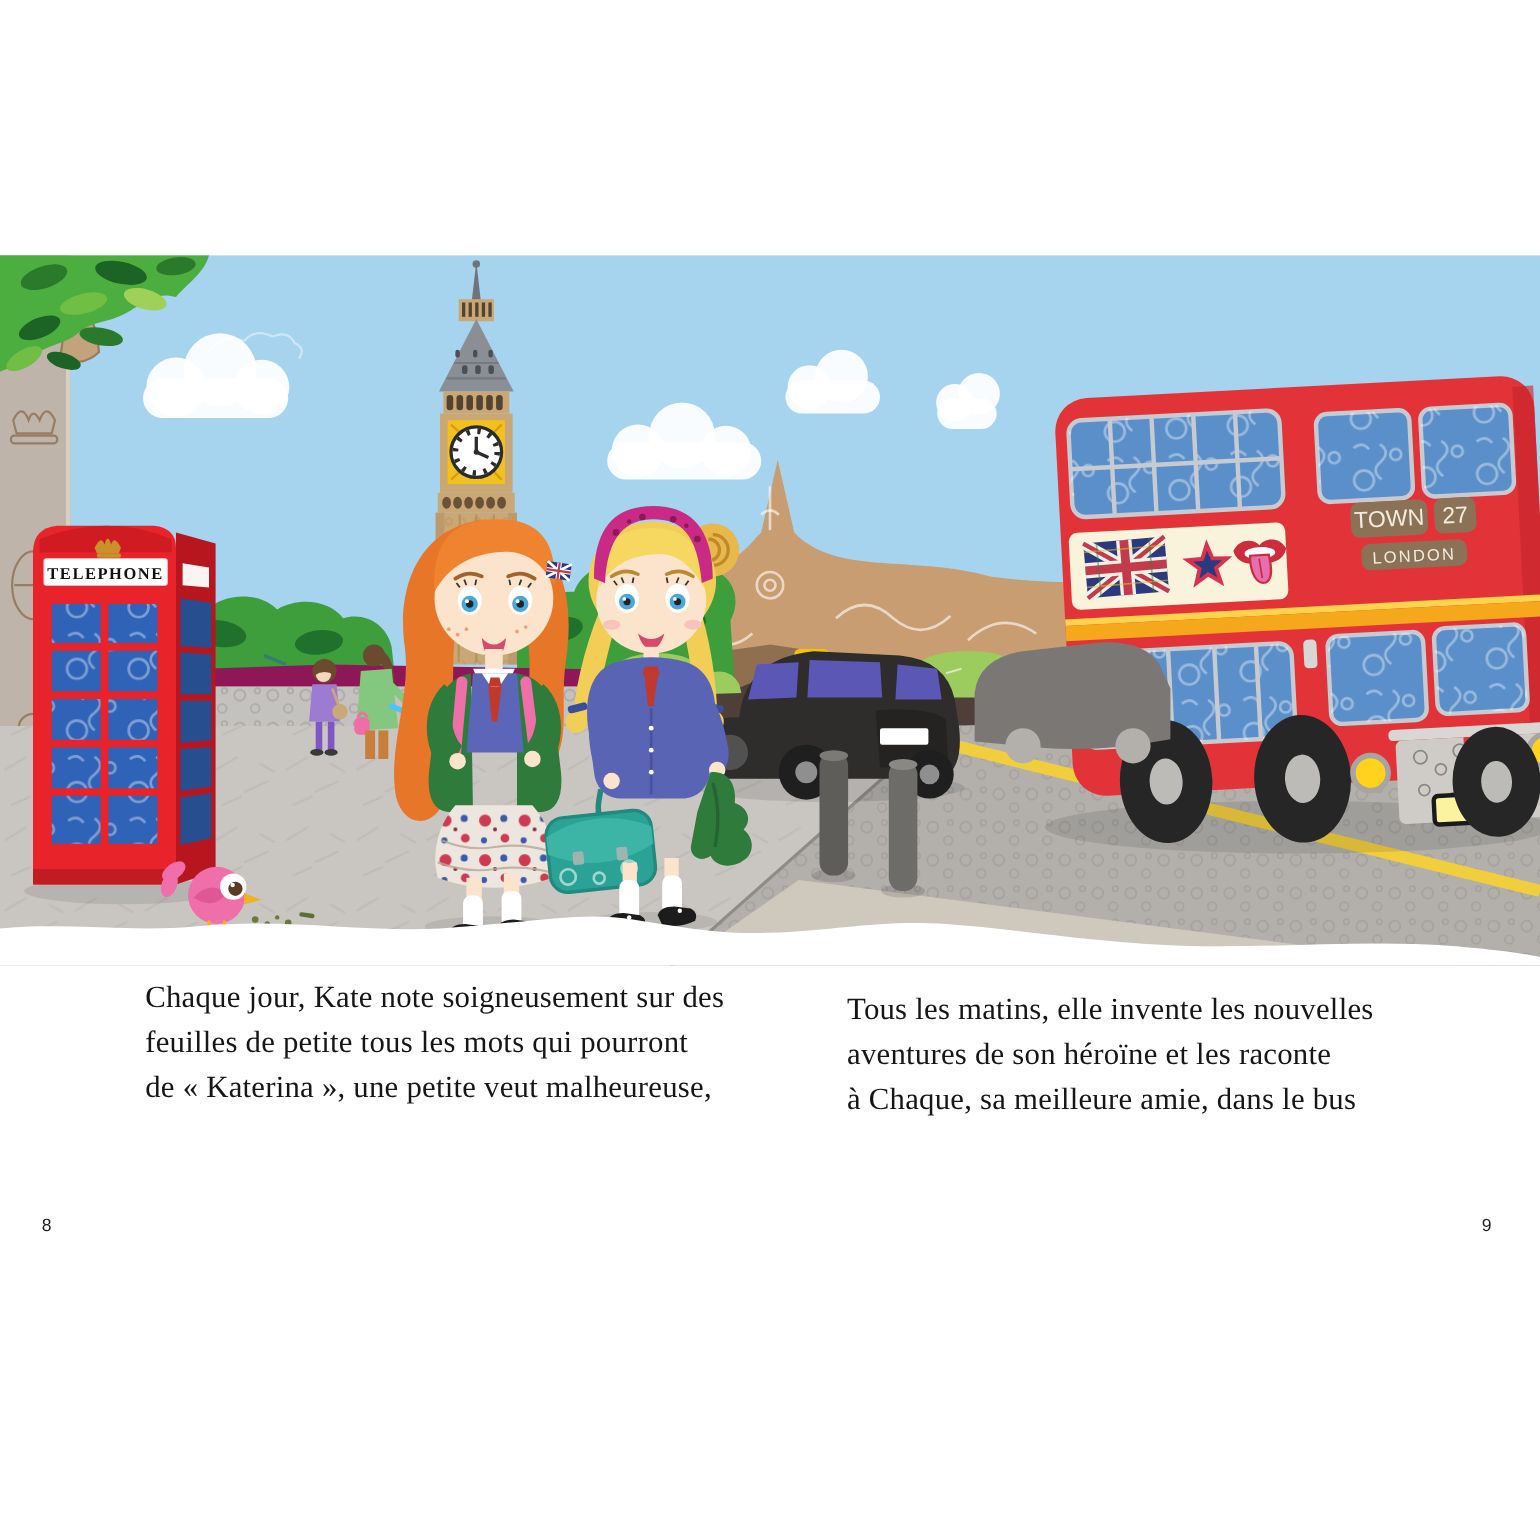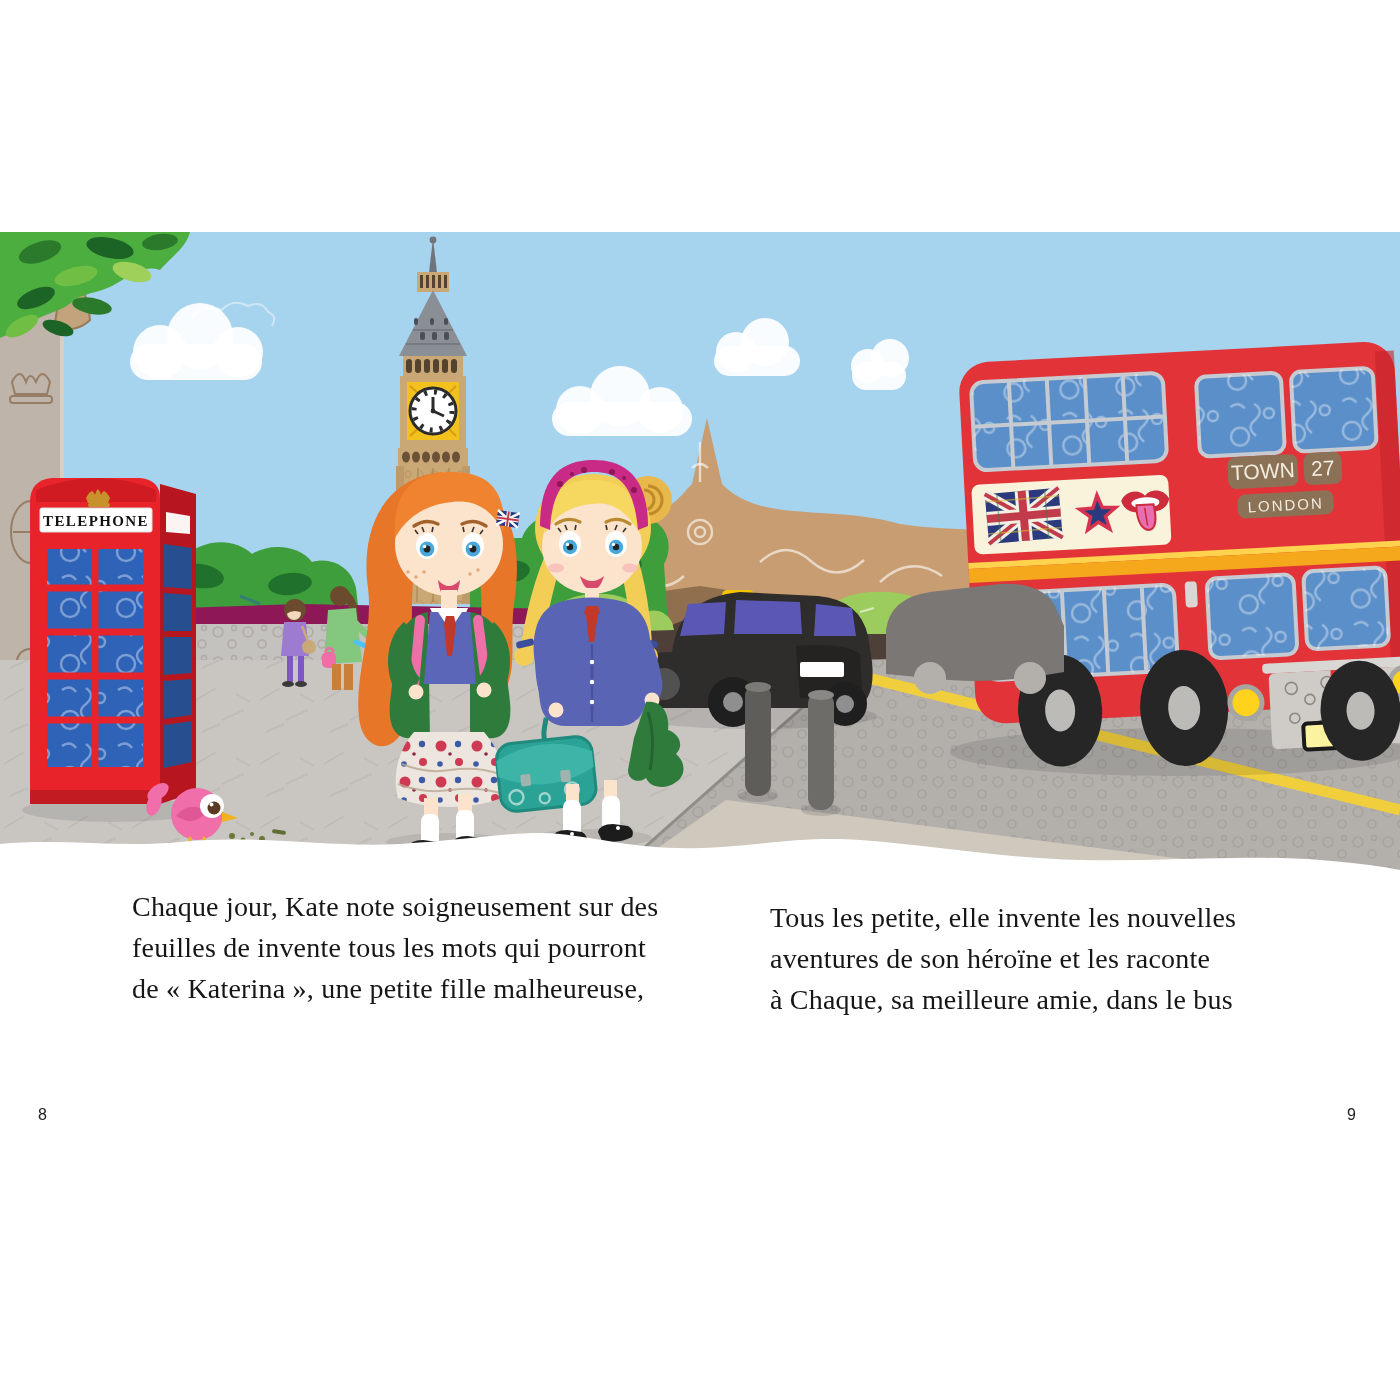--- a/index.html
+++ b/index.html
@@ -649,26 +649,26 @@
     <rect x="272" y="598" width="14" height="4" rx="2" transform="rotate(8 279 600)" fill="#5F6E35"></rect>
   </g>
 </g>
 
 <path d="M0,646 L0,612 C60,606 120,616 180,610 C260,602 330,616 400,612 C470,608 520,598 560,602 C600,606 640,618 700,616 C760,614 800,604 860,608 C930,613 1000,626 1080,628 C1160,630 1240,622 1320,628 C1370,632 1390,636 1400,638 L1400,646 Z" fill="#FFFFFF"></path>
 </svg>
 </div>
 
 <div class="para para-left">
   <div>Chaque jour, Kate note soigneusement sur des</div>
-  <div>feuilles de invente tous les mots qui pourront</div>
-  <div>de « Katerina », une petite fille malheureuse,</div>
+  <div>feuilles de petite tous les mots qui pourront</div>
+  <div>de « Katerina », une petite veut malheureuse,</div>
 </div>
 
 <div class="para para-right">
-  <div>Tous les petite, elle invente les nouvelles</div>
+  <div>Tous les matins, elle invente les nouvelles</div>
   <div>aventures de son héroïne et les raconte</div>
   <div>à Chaque, sa meilleure amie, dans le bus</div>
 </div>
 
 <div class="pagenum pagenum-left">8</div>
 <div class="pagenum pagenum-right">9</div>
 
 </div>
 
 </body></html>

